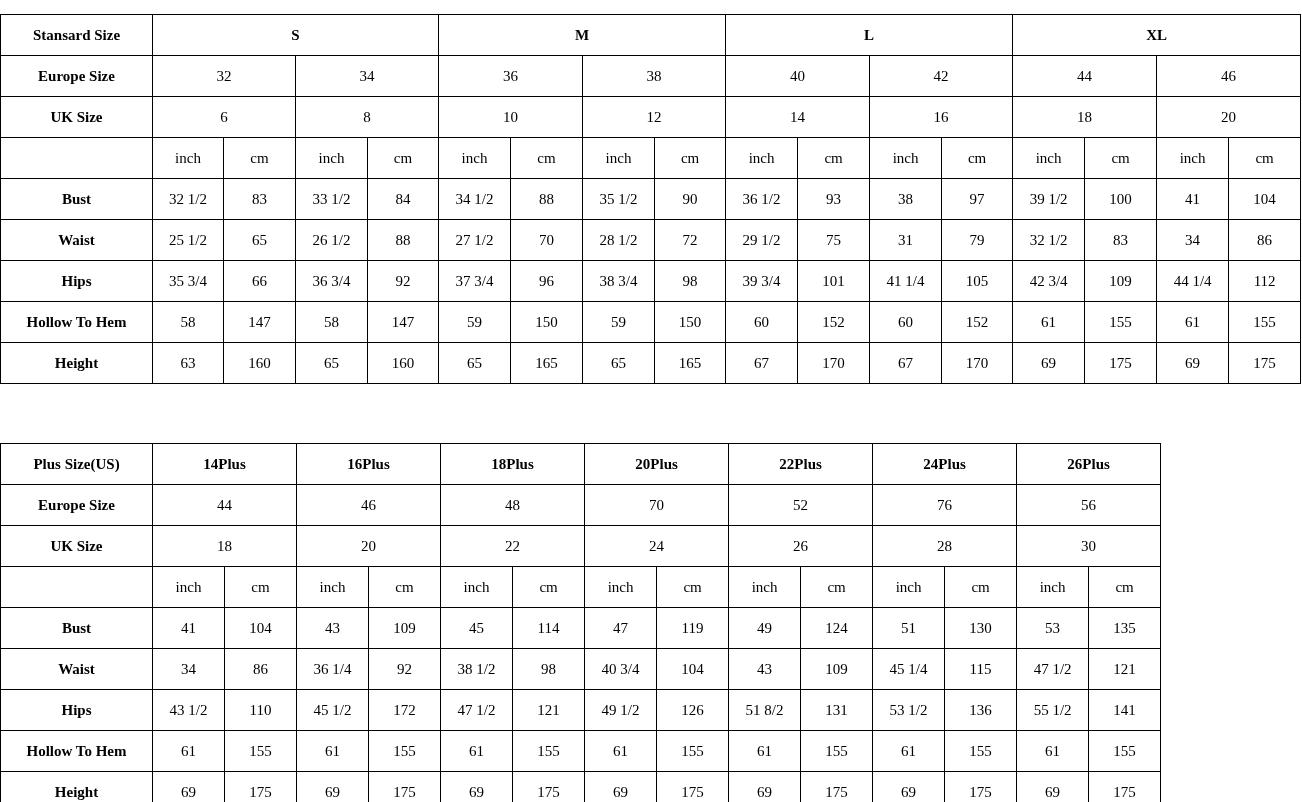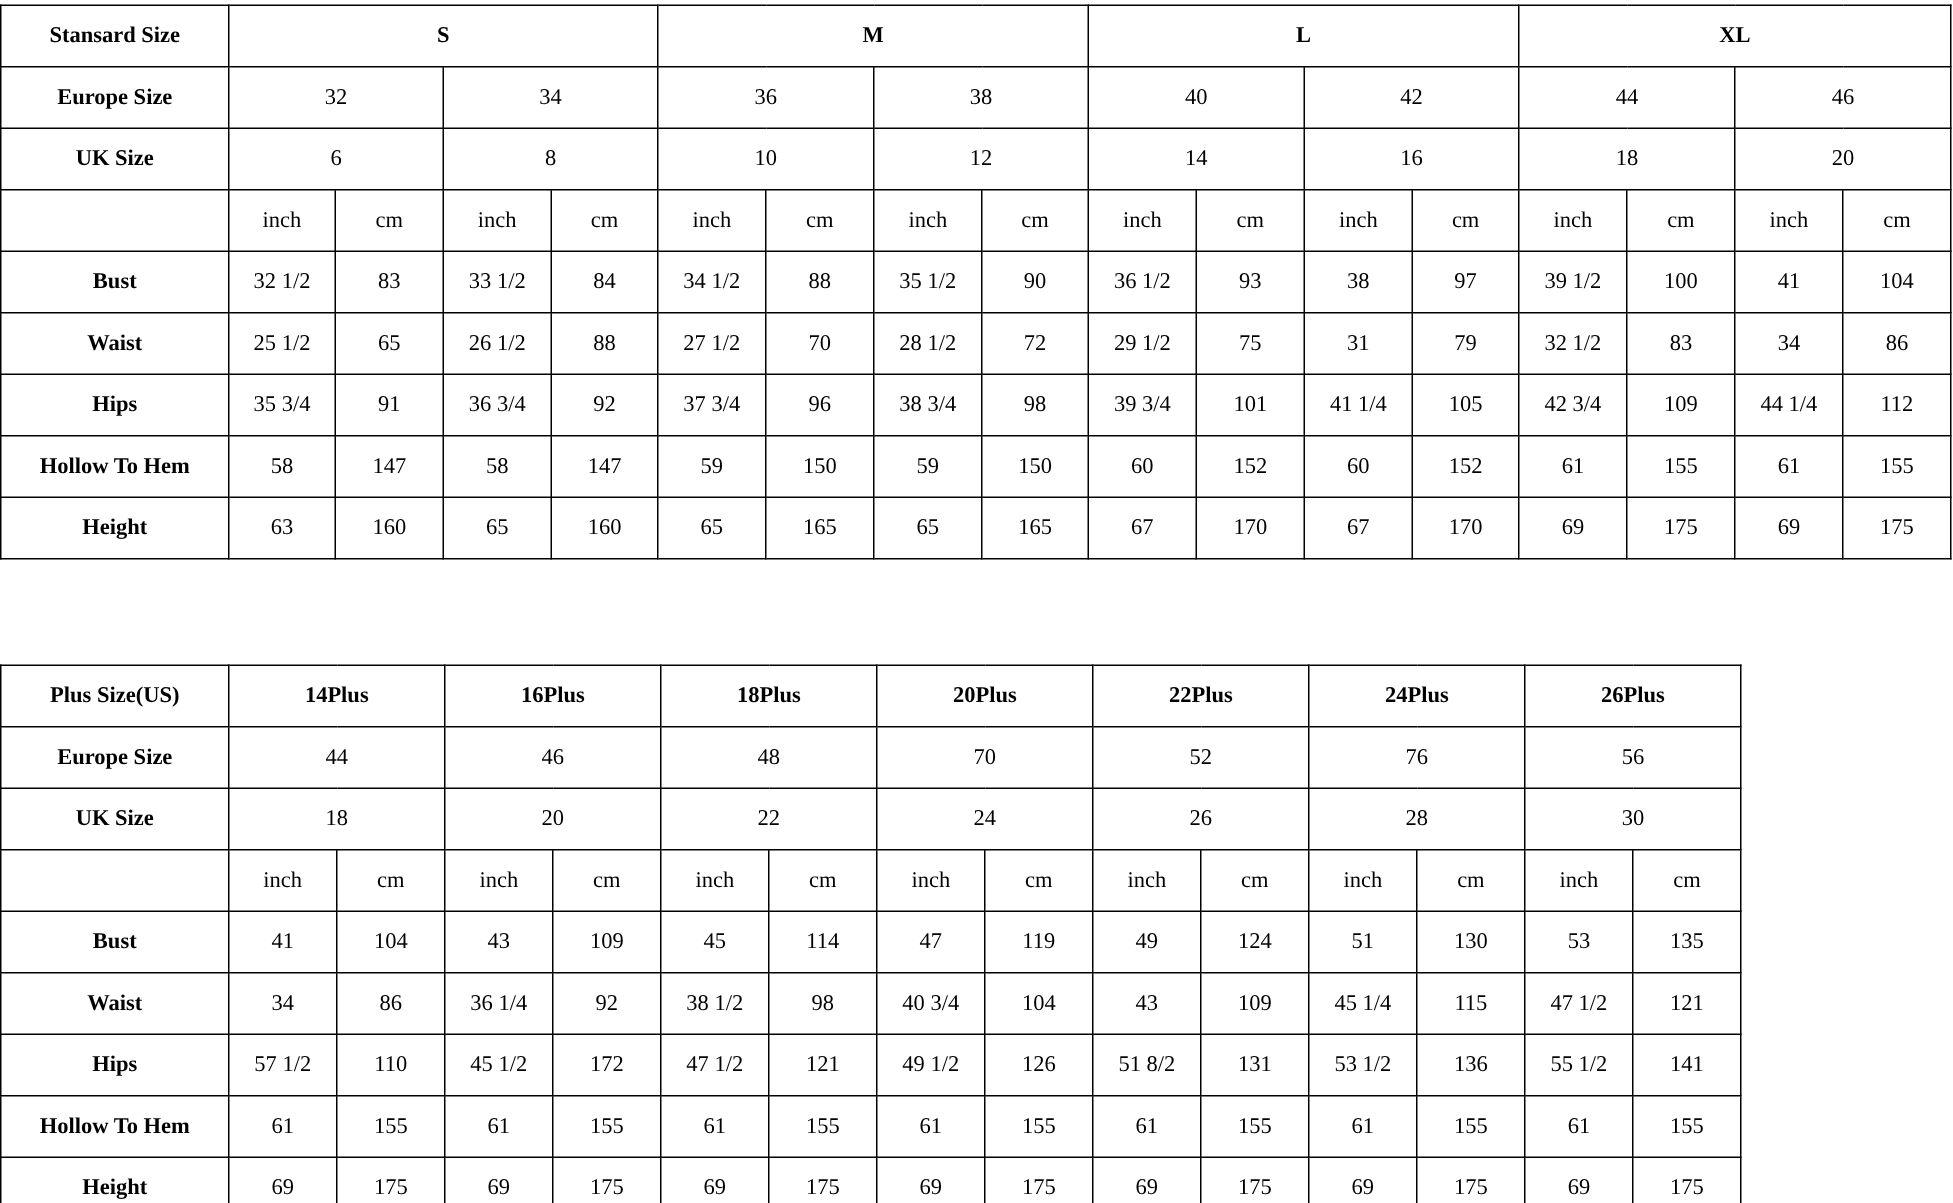--- a/index.html
+++ b/index.html
@@ -43,21 +43,21 @@
   td.grouphead {
     font-weight: bold;
     font-size: 17px;
   }
   td.blank {
     border: 1px solid #000;
   }
   .table-standard {
     position: absolute;
     left: 0px;
-    top: 3px;
+    top: 14px;
     width: 1118px;
   }
   .table-plus {
     position: absolute;
     left: 0px;
     top: 443px;
     width: 1160px;
   }
   .unit-cell {
     font-size: 15px;
@@ -178,21 +178,21 @@
         <td>79</td>
         <td>32 1/2</td>
         <td>83</td>
         <td>34</td>
         <td>86</td>
       </tr>
 
       <tr>
         <td class="rowhead">Hips</td>
         <td>35 3/4</td>
-        <td>91</td>
+        <td>66</td>
         <td>36 3/4</td>
         <td>92</td>
         <td>37 3/4</td>
         <td>96</td>
         <td>38 3/4</td>
         <td>98</td>
         <td>39 3/4</td>
         <td>101</td>
         <td>41 1/4</td>
         <td>105</td>
@@ -345,21 +345,21 @@
         <td>43</td>
         <td>109</td>
         <td>45 1/4</td>
         <td>115</td>
         <td>47 1/2</td>
         <td>121</td>
       </tr>
 
       <tr>
         <td class="rowhead">Hips</td>
-        <td>57 1/2</td>
+        <td>43 1/2</td>
         <td>110</td>
         <td>45 1/2</td>
         <td>172</td>
         <td>47 1/2</td>
         <td>121</td>
         <td>49 1/2</td>
         <td>126</td>
         <td>51 8/2</td>
         <td>131</td>
         <td>53 1/2</td>

